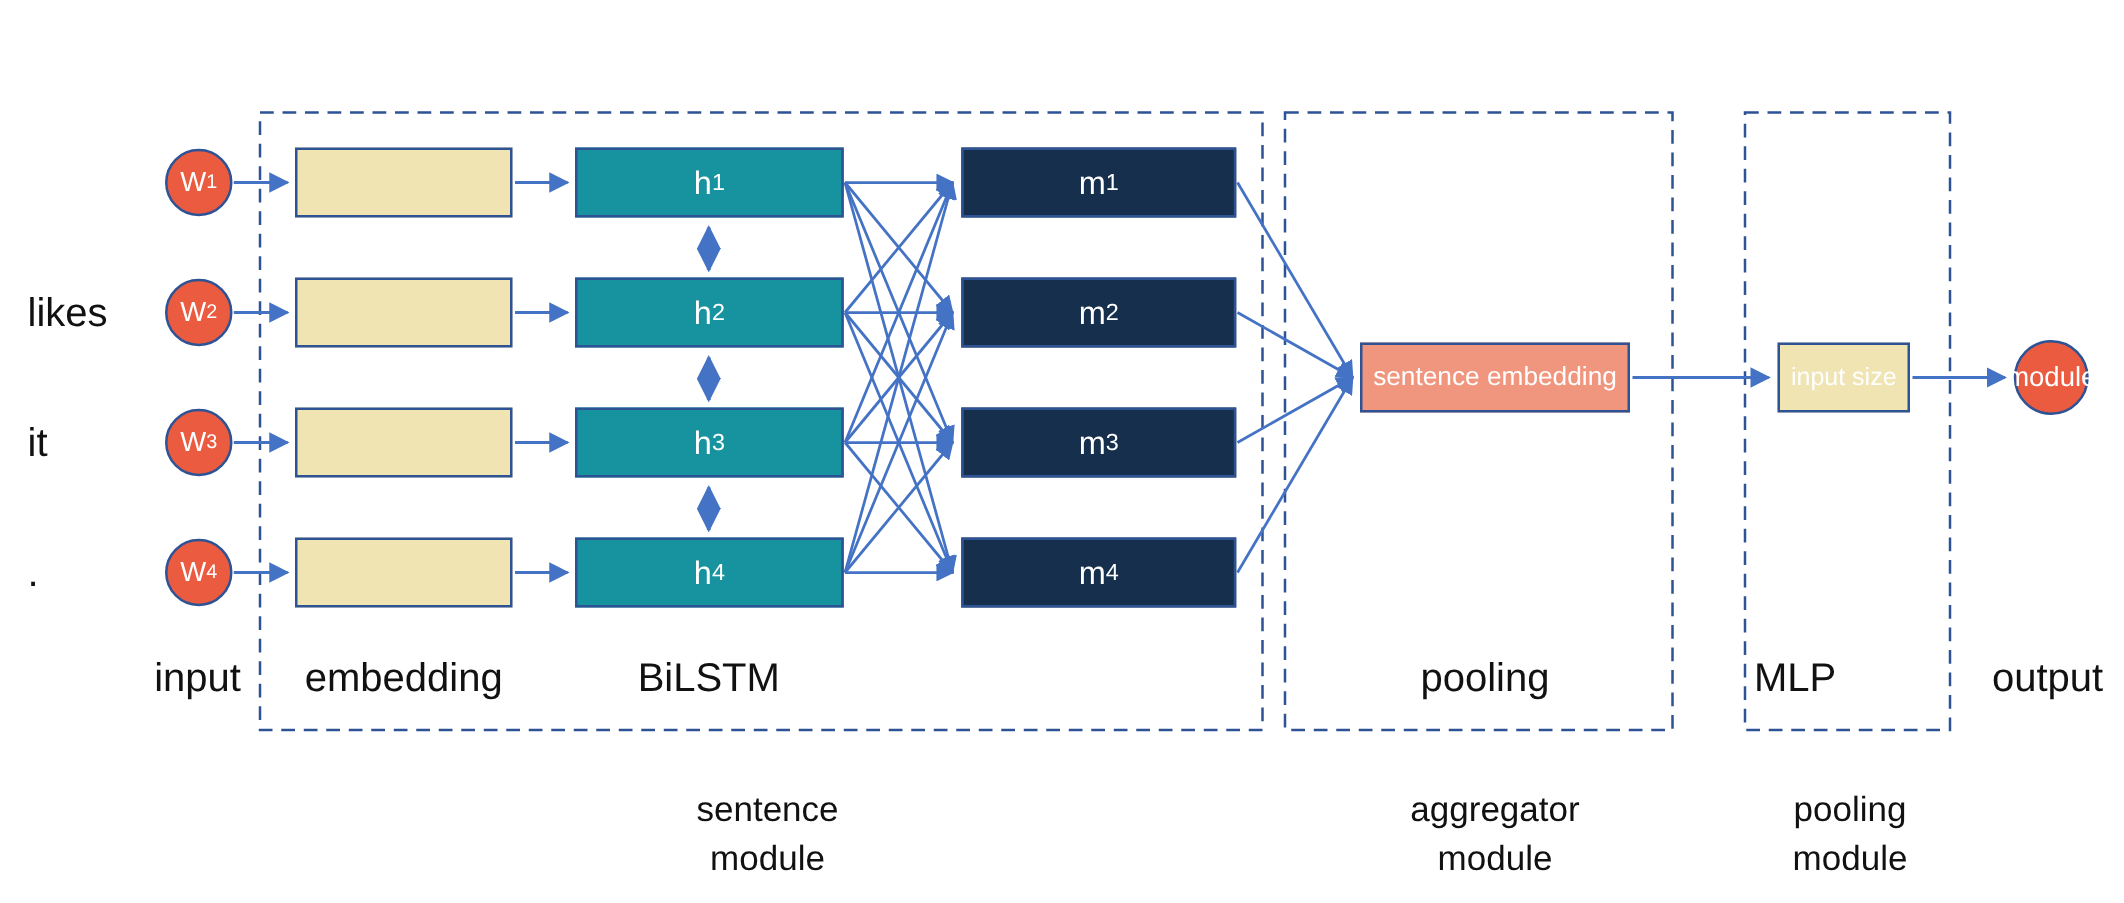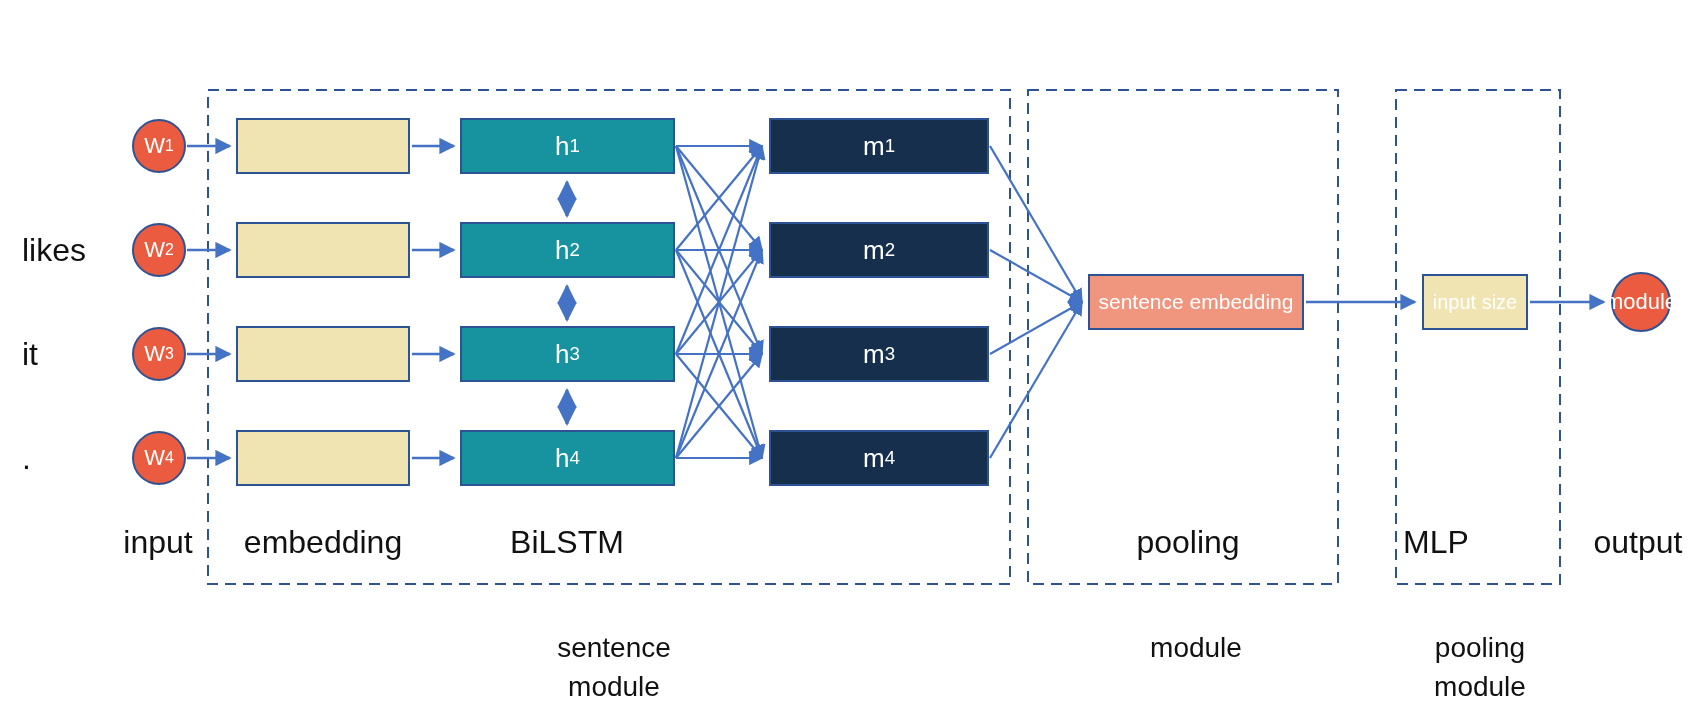--- a/index.html
+++ b/index.html
@@ -191,20 +191,21 @@
   <div class="col-label" style="left:567px">BiLSTM</div>
   <div class="col-label" style="left:1188px">pooling</div>
   <div class="col-label" style="left:1436px">MLP</div>
   <div class="col-label" style="left:1638px">output</div>
 
   <div class="module-label" style="left:614px">
     <div>sentence</div>
     <div>module</div>
   </div>
   <div class="module-label" style="left:1196px">
+    <div>aggregator</div>
     <div>module</div>
   </div>
   <div class="module-label" style="left:1480px">
     <div>pooling</div>
     <div>module</div>
   </div>
 
 </div>
 
 </body></html>

